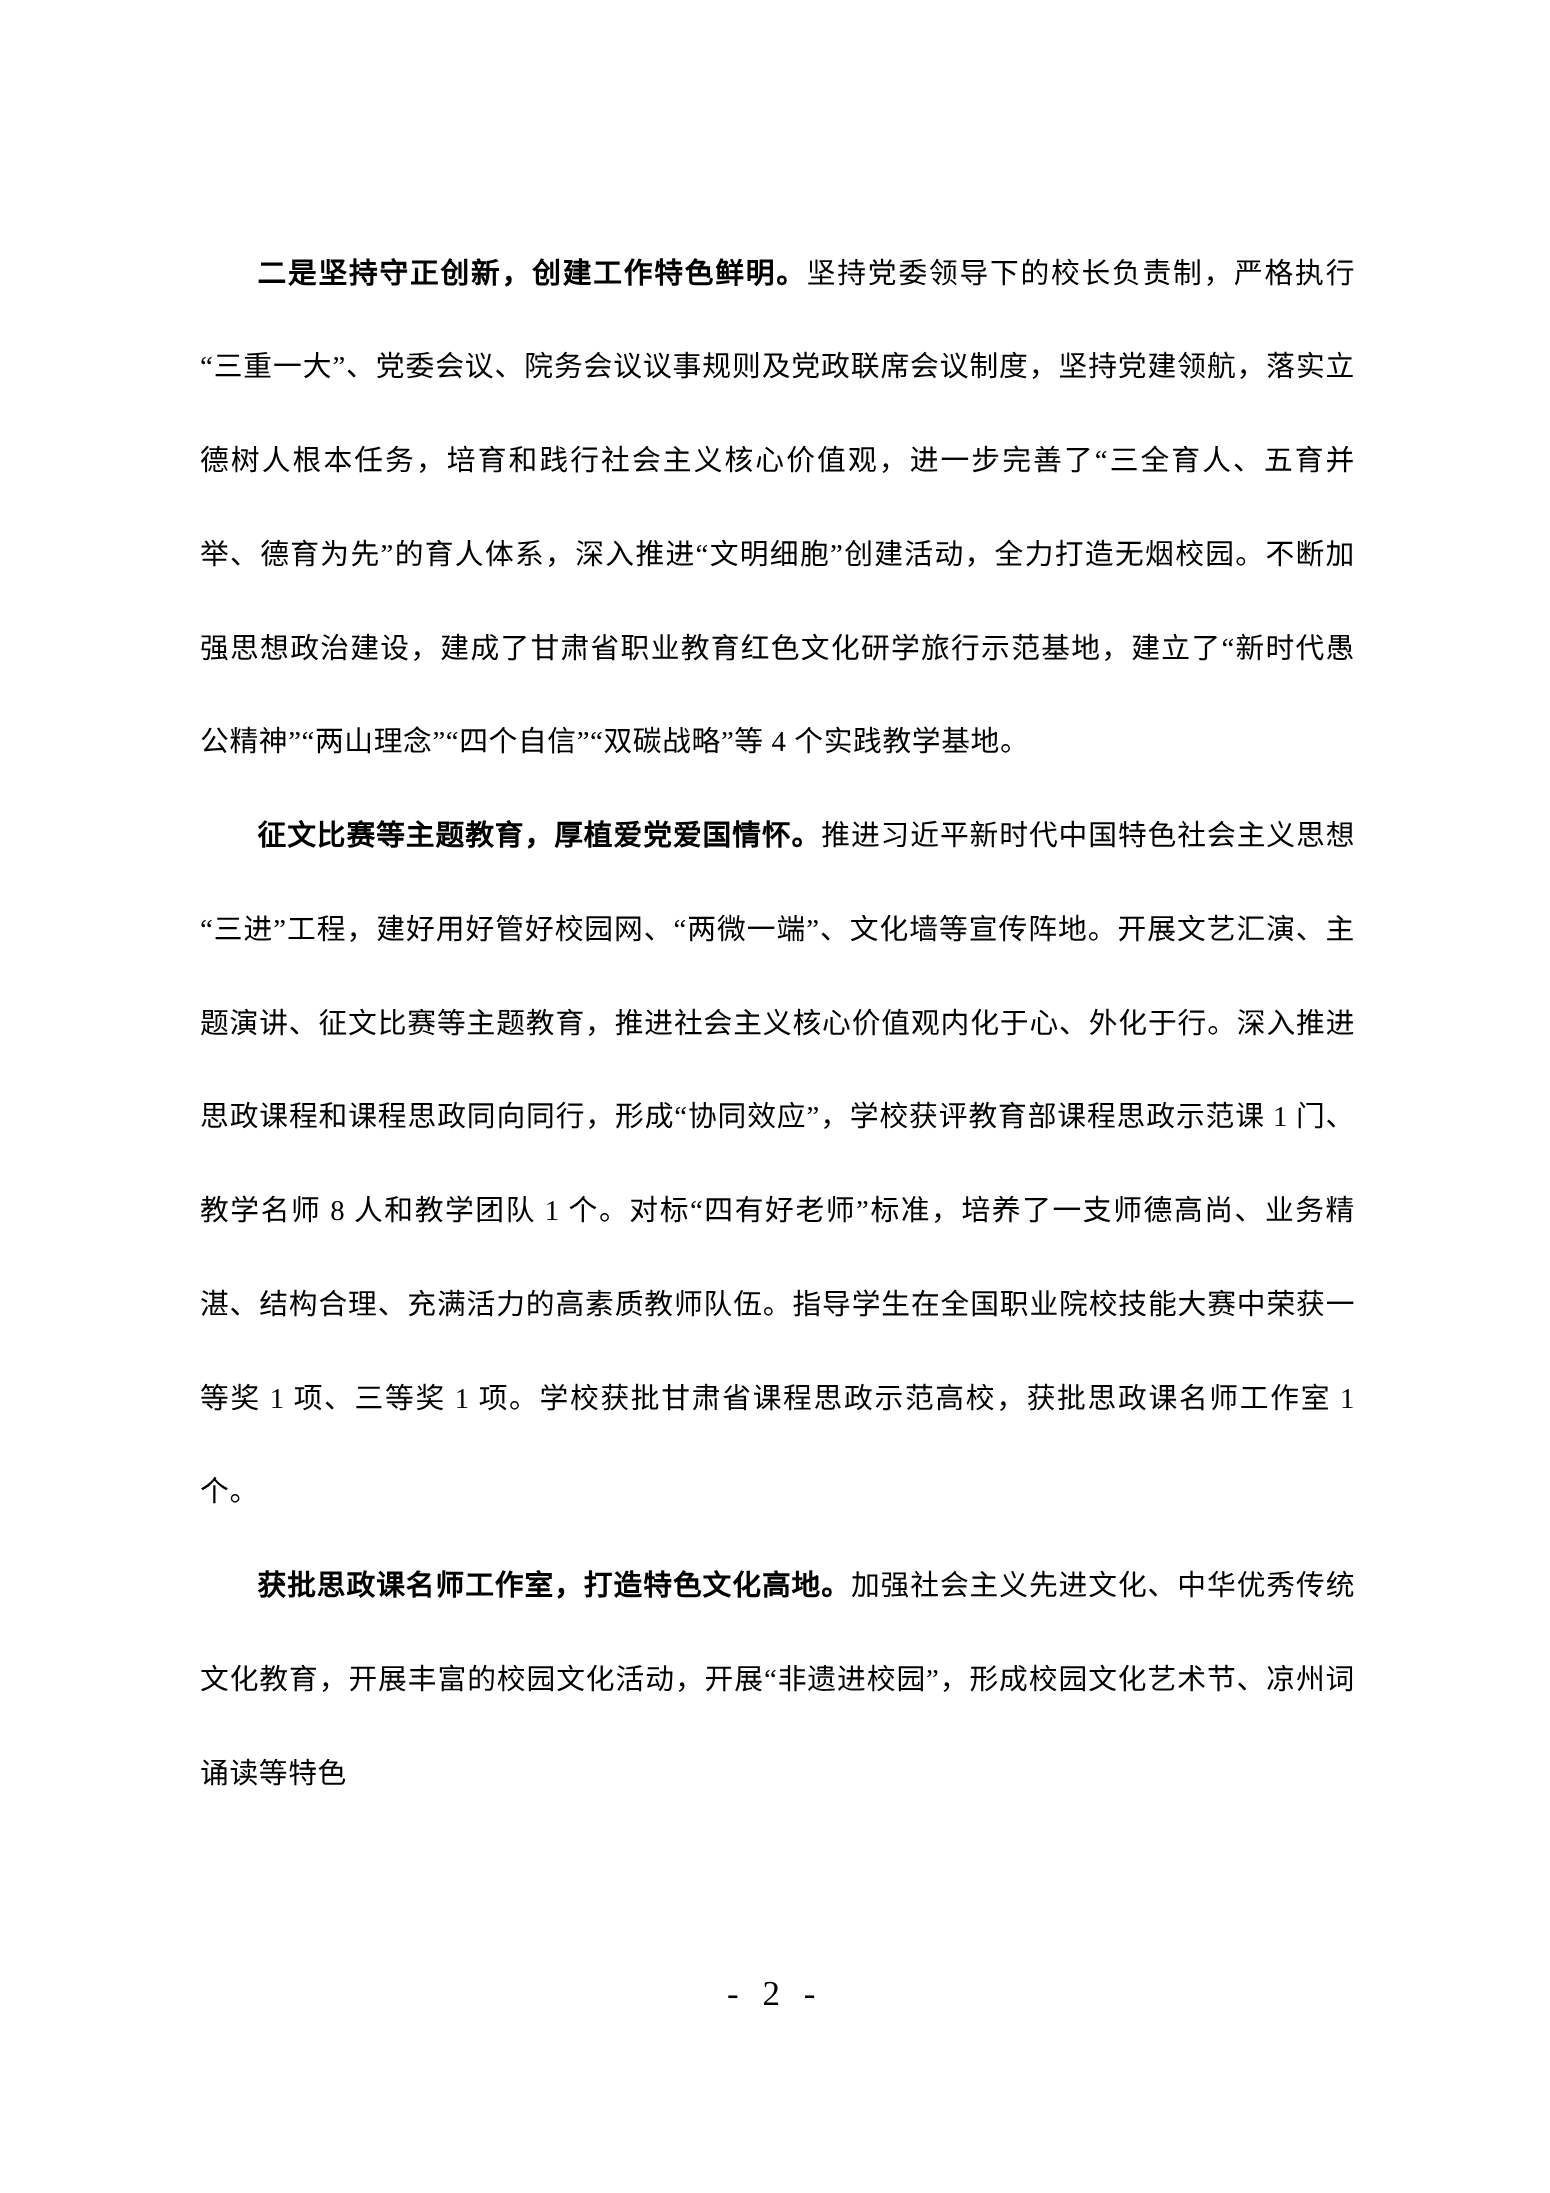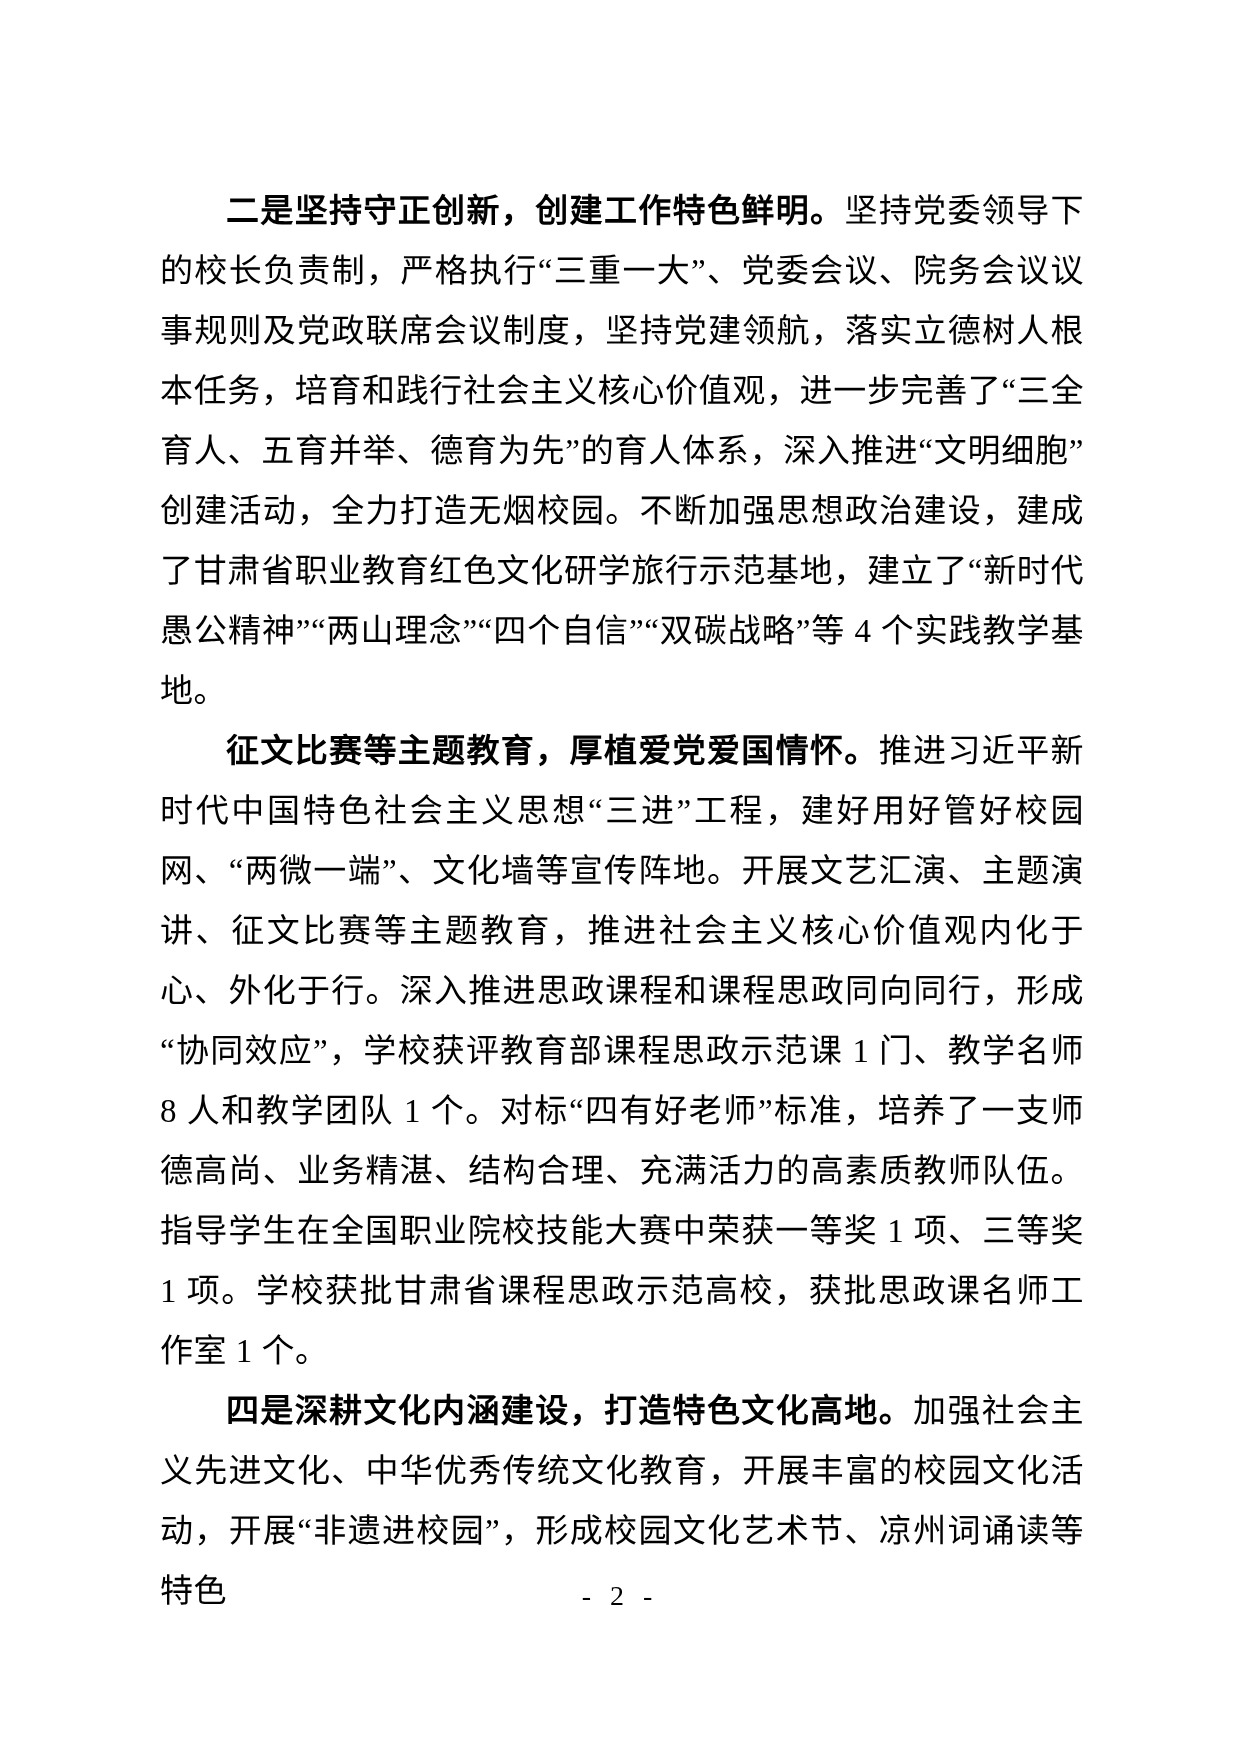--- a/index.html
+++ b/index.html
@@ -17,22 +17,22 @@
     color: #000000;
   }
   .content {
     position: absolute;
     left: 160px;
     top: 181px;
     width: 924px;
   }
   .para {
     margin: 0;
-    font-size: 33px;
-    line-height: 60px;
+    font-size: 23px;
+    line-height: 75px;
     text-align: justify;
     text-justify: inter-ideograph;
     text-indent: 2em;
     word-break: break-all;
     letter-spacing: 0.5px;
   }
   .para .lead {
     font-weight: 700;
     font-family: "Liberation Sans", "DejaVu Sans", sans-serif;
   }
@@ -48,16 +48,16 @@
     font-family: "Liberation Serif", "DejaVu Serif", serif;
   }
 </style>
 </head>
 <body>
 
 <div class="page">
   <div class="content">
     <p class="para"><span class="lead">二是坚持守正创新，创建工作特色鲜明。</span><span>坚持党委领导下的校长负责制，严格执行“三重一大”、党委会议、院务会议议事规则及党政联席会议制度，坚持党建领航，落实立德树人根本任务，培育和践行社会主义核心价值观，进一步完善了“三全育人、五育并举、德育为先”的育人体系，深入推进“文明细胞”创建活动，全力打造无烟校园。不断加强思想政治建设，建成了甘肃省职业教育红色文化研学旅行示范基地，建立了“新时代愚公精神”“两山理念”“四个自信”“双碳战略”等 4 个实践教学基地。</span></p>
     <p class="para"><span class="lead">征文比赛等主题教育，厚植爱党爱国情怀。</span><span>推进习近平新时代中国特色社会主义思想“三进”工程，建好用好管好校园网、“两微一端”、文化墙等宣传阵地。开展文艺汇演、主题演讲、征文比赛等主题教育，推进社会主义核心价值观内化于心、外化于行。深入推进思政课程和课程思政同向同行，形成“协同效应”，学校获评教育部课程思政示范课 1 门、教学名师 8 人和教学团队 1 个。对标“四有好老师”标准，培养了一支师德高尚、业务精湛、结构合理、充满活力的高素质教师队伍。指导学生在全国职业院校技能大赛中荣获一等奖 1 项、三等奖 1 项。学校获批甘肃省课程思政示范高校，获批思政课名师工作室 1 个。</span></p>
-    <p class="para"><span class="lead">四是深耕文化内涵建设，打造特色文化高地。</span><span>加强社会主义先进文化、中华优秀传统文化教育，开展丰富的校园文化活动，开展“非遗进校园”，形成校园文化艺术节、凉州词诵读等特色</span></p>
+    <p class="para"><span class="lead">获批思政课名师工作室，打造特色文化高地。</span><span>加强社会主义先进文化、中华优秀传统文化教育，开展丰富的校园文化活动，开展“非遗进校园”，形成校园文化艺术节、凉州词诵读等特色</span></p>
   </div>
   <div class="footer">- 2 -</div>
 </div>
 
 </body></html>

